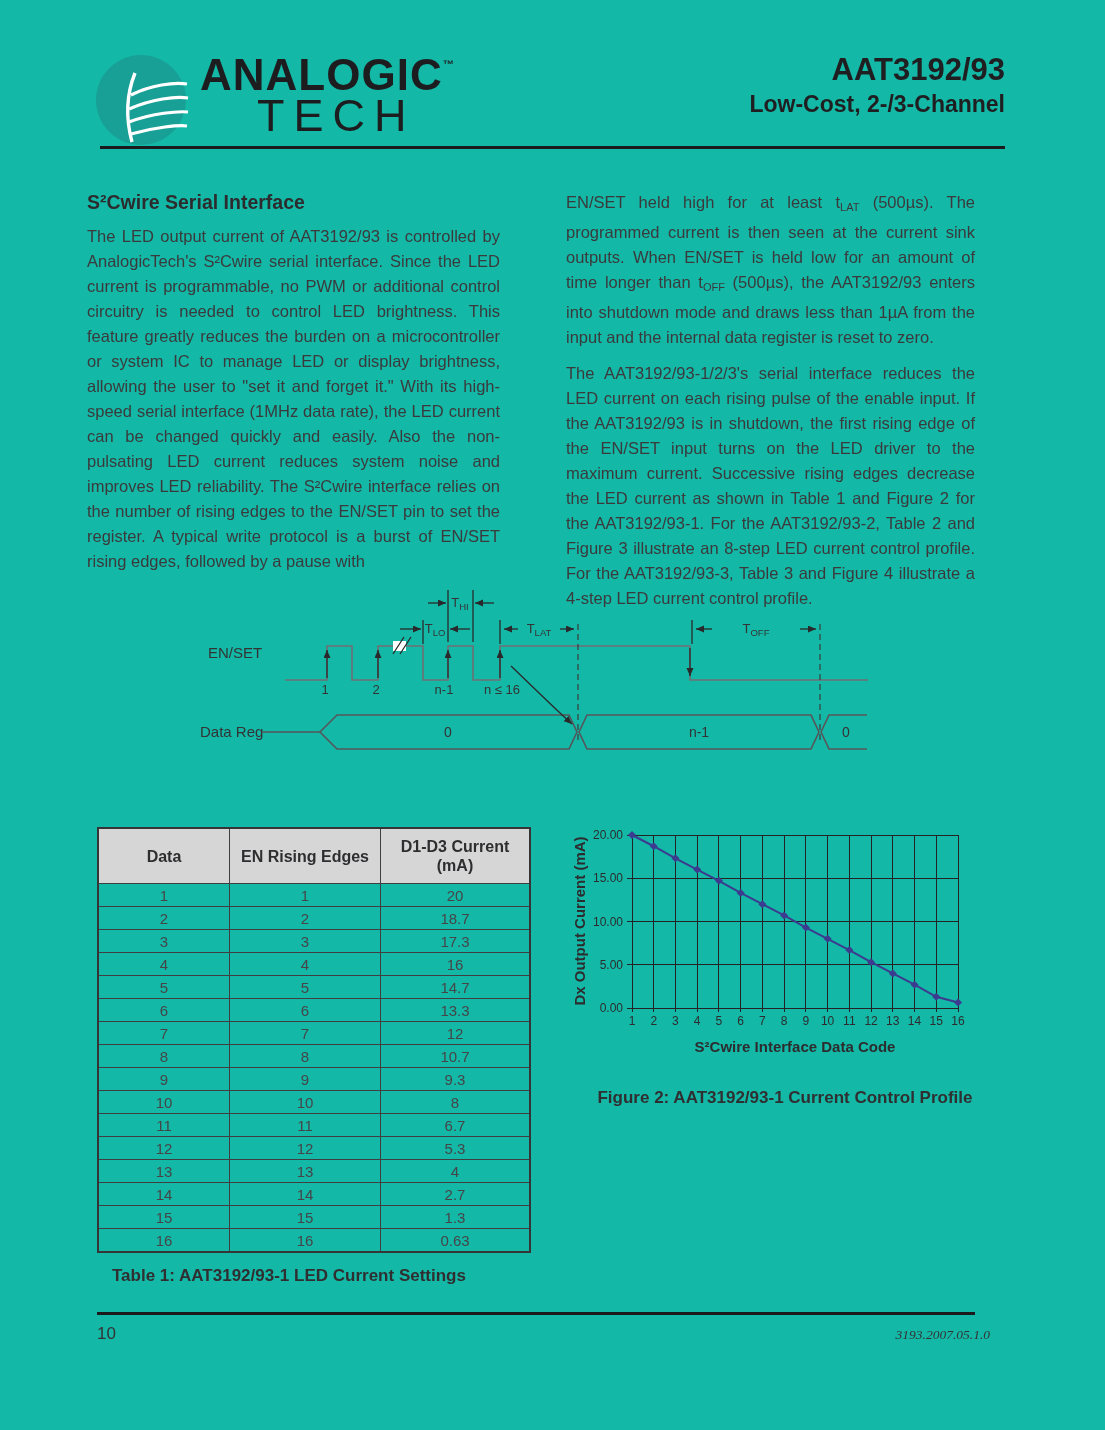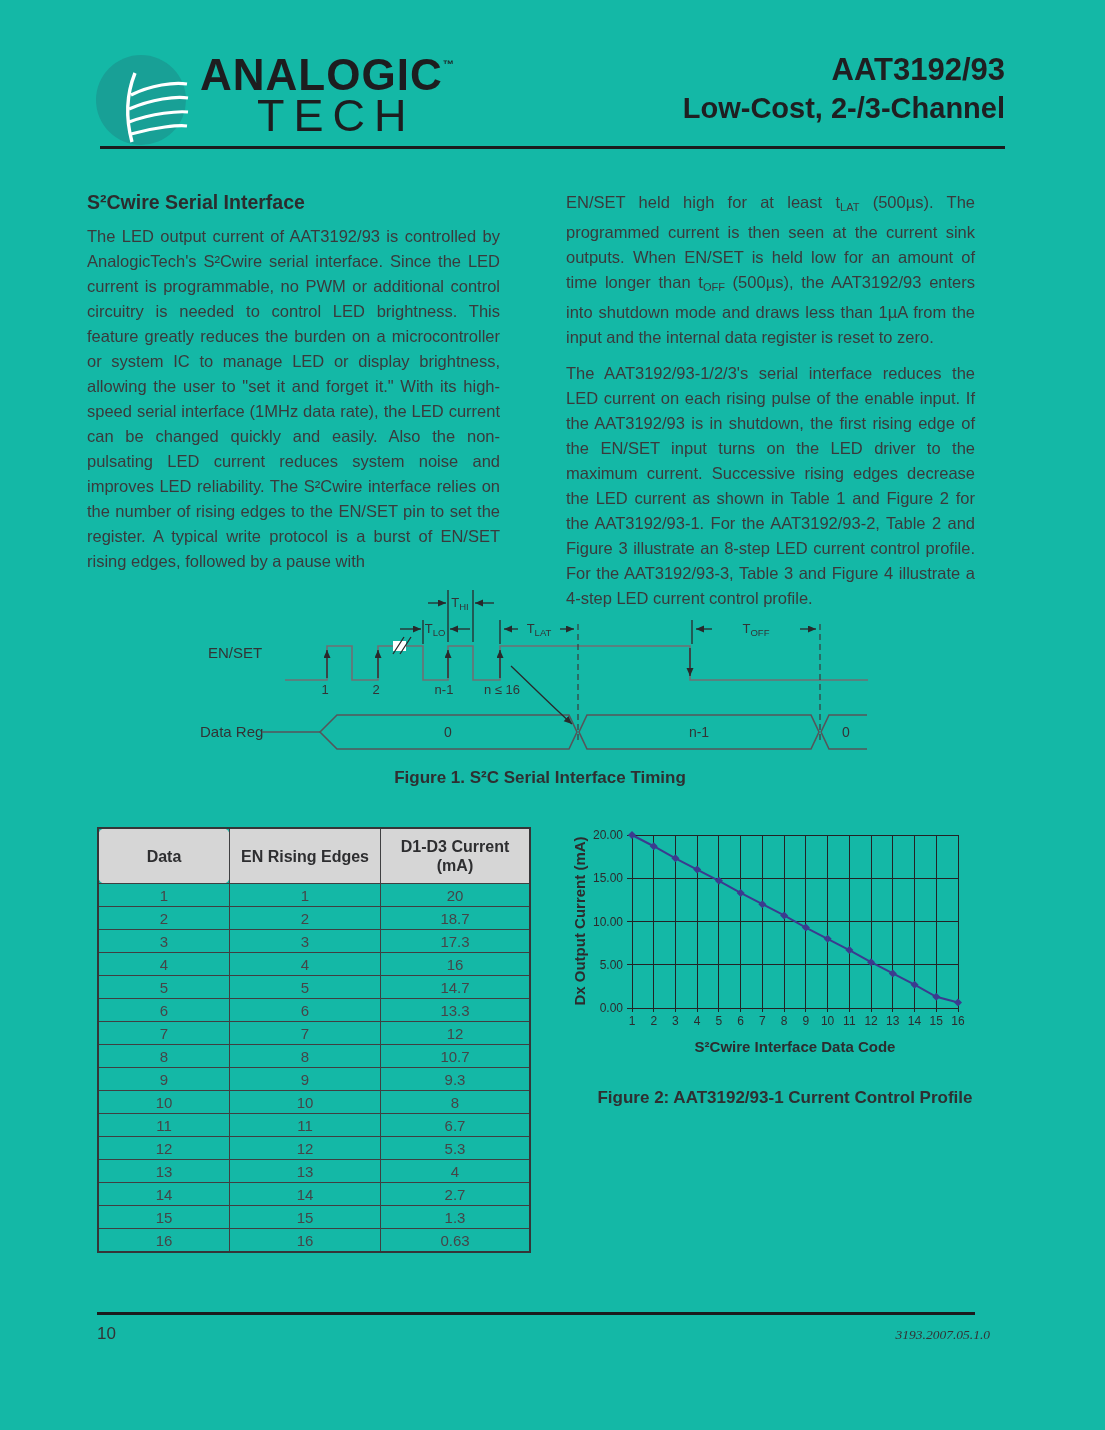--- a/index.html
+++ b/index.html
@@ -8,36 +8,36 @@
   .abs{position:absolute;}
 
   
   .brand{display:flex;align-items:flex-start;}
   .brand-txt{margin-left:10px;line-height:1;color:#1d1d1f;}
   .brand-1{font-size:44px;font-weight:bold;letter-spacing:1px;}
   .brand-tm{font-size:11px;vertical-align:22px;font-weight:bold;}
   .brand-2{font-size:45px;font-weight:400;letter-spacing:9px;margin-left:57px;margin-top:-4px;}
   .title-blk{text-align:right;color:#1f1f21;line-height:1.18;}
   .title-1{font-size:31px;font-weight:bold;margin-bottom:2px;}
-  .title-2{font-size:29px;font-weight:bold;}
+  .title-2{font-size:23px;font-weight:bold;}
   .rule{background:#1b1b1d;}
 
   
   .headline{font-size:19.5px;font-weight:bold;line-height:23.5px;color:#2c2c2e;}
   .para{font-size:16.5px;line-height:25px;text-align:justify;color:#3a3a3c;}
   .subsc{font-size:11px;vertical-align:-3px;}
   .cap{font-weight:bold;font-size:17px;color:#2f2f31;}
 
   
   .tbl{border-collapse:collapse;width:408px;border:2.5px solid #353537;table-layout:fixed;}
   .tbl th{background:#d6d6d6;font-size:16px;font-weight:bold;height:54px;
           border:1.6px solid #3f3f41;line-height:19px;padding:0 4px;color:#2e2e30;}
   .tbl td{border:1.4px solid #3f3f41;text-align:center;height:22px;padding:0;
           font-size:15px;color:#454548;}
-  .tbl th:nth-child(1),.tbl td:nth-child(1){width:122px;border-radius:8px;}
+  .tbl th:nth-child(1),.tbl td:nth-child(1){width:122px;}
   .tbl th:nth-child(2),.tbl td:nth-child(2){width:142px;}
   .tbl th:nth-child(3),.tbl td:nth-child(3){width:140px;}
 
   
   .wv{stroke:#6f6f73;stroke-width:1.6;fill:none;}
   .blk{stroke:#29292b;stroke-width:1.3;}
   .dash{stroke:#3a3a3c;stroke-width:1.2;stroke-dasharray:6 4;}
   .bus{stroke:#55555a;stroke-width:1.6;fill:none;}
   .tl{font:13px "Liberation Sans",sans-serif;fill:#333335;}
   .tls{font:9.5px "Liberation Sans",sans-serif;fill:#333335;}
@@ -144,21 +144,20 @@
     <path class="bus" d="M120,146 L137,129 L369,129 L377,146 L369,163 L137,163 Z"></path>
     <path class="bus" d="M379,146 L387,129 L611,129 L619,146 L611,163 L387,163 Z"></path>
     <path class="bus" d="M621,146 L629,129 L667,129 M621,146 L629,163 L667,163"></path>
     <text class="buslbl" x="248" y="151" text-anchor="middle">0</text>
     <text class="buslbl" x="499" y="151" text-anchor="middle">n-1</text>
     <text class="buslbl" x="646" y="151" text-anchor="middle">0</text>
 
     <path class="blk" d="M311,80 C332,100 352,120 372,138" fill="none" marker-end="url(#ah)"></path>
   </svg>
 
-  <div class="abs cap" style="left:100px;top:768px;width:880px;text-align:center;">Figure 1. S²C Serial Interface Timing</div>
 
   <table class="tbl abs" style="left:97px;top:827px;">
     <thead>
         <tr id="t1-head">
           <th>Data</th>
           <th>EN Rising Edges</th>
           <th>D1-D3 Current (mA)</th>
         </tr>
       </thead>
     <tbody id="t1-body">
@@ -238,20 +237,21 @@
           <td>1.3</td>
         </tr>
         <tr>
           <td>16</td>
           <td>16</td>
           <td>0.63</td>
         </tr>
       </tbody>
   </table>
 
+  <div class="abs cap" style="left:112px;top:1266px;">Table 1: AAT3192/93-1 LED Current Settings</div>
 
   <svg class="abs" id="fig2-svg" style="left:565px;top:826px;" width="440" height="240" viewBox="0 0 440 240">
     <g id="grid" shape-rendering="crispEdges">
         <line x1="67" y1="9" x2="67" y2="186" class="gl"></line>
         <text x="67" y="199" class="tick" text-anchor="middle">1</text>
         <line x1="88.73333333333333" y1="9" x2="88.73333333333333" y2="186" class="gl"></line>
         <text x="88.73333333333333" y="199" class="tick" text-anchor="middle">2</text>
         <line x1="110.46666666666667" y1="9" x2="110.46666666666667" y2="186" class="gl"></line>
         <text x="110.46666666666667" y="199" class="tick" text-anchor="middle">3</text>
         <line x1="132.2" y1="9" x2="132.2" y2="186" class="gl"></line>

